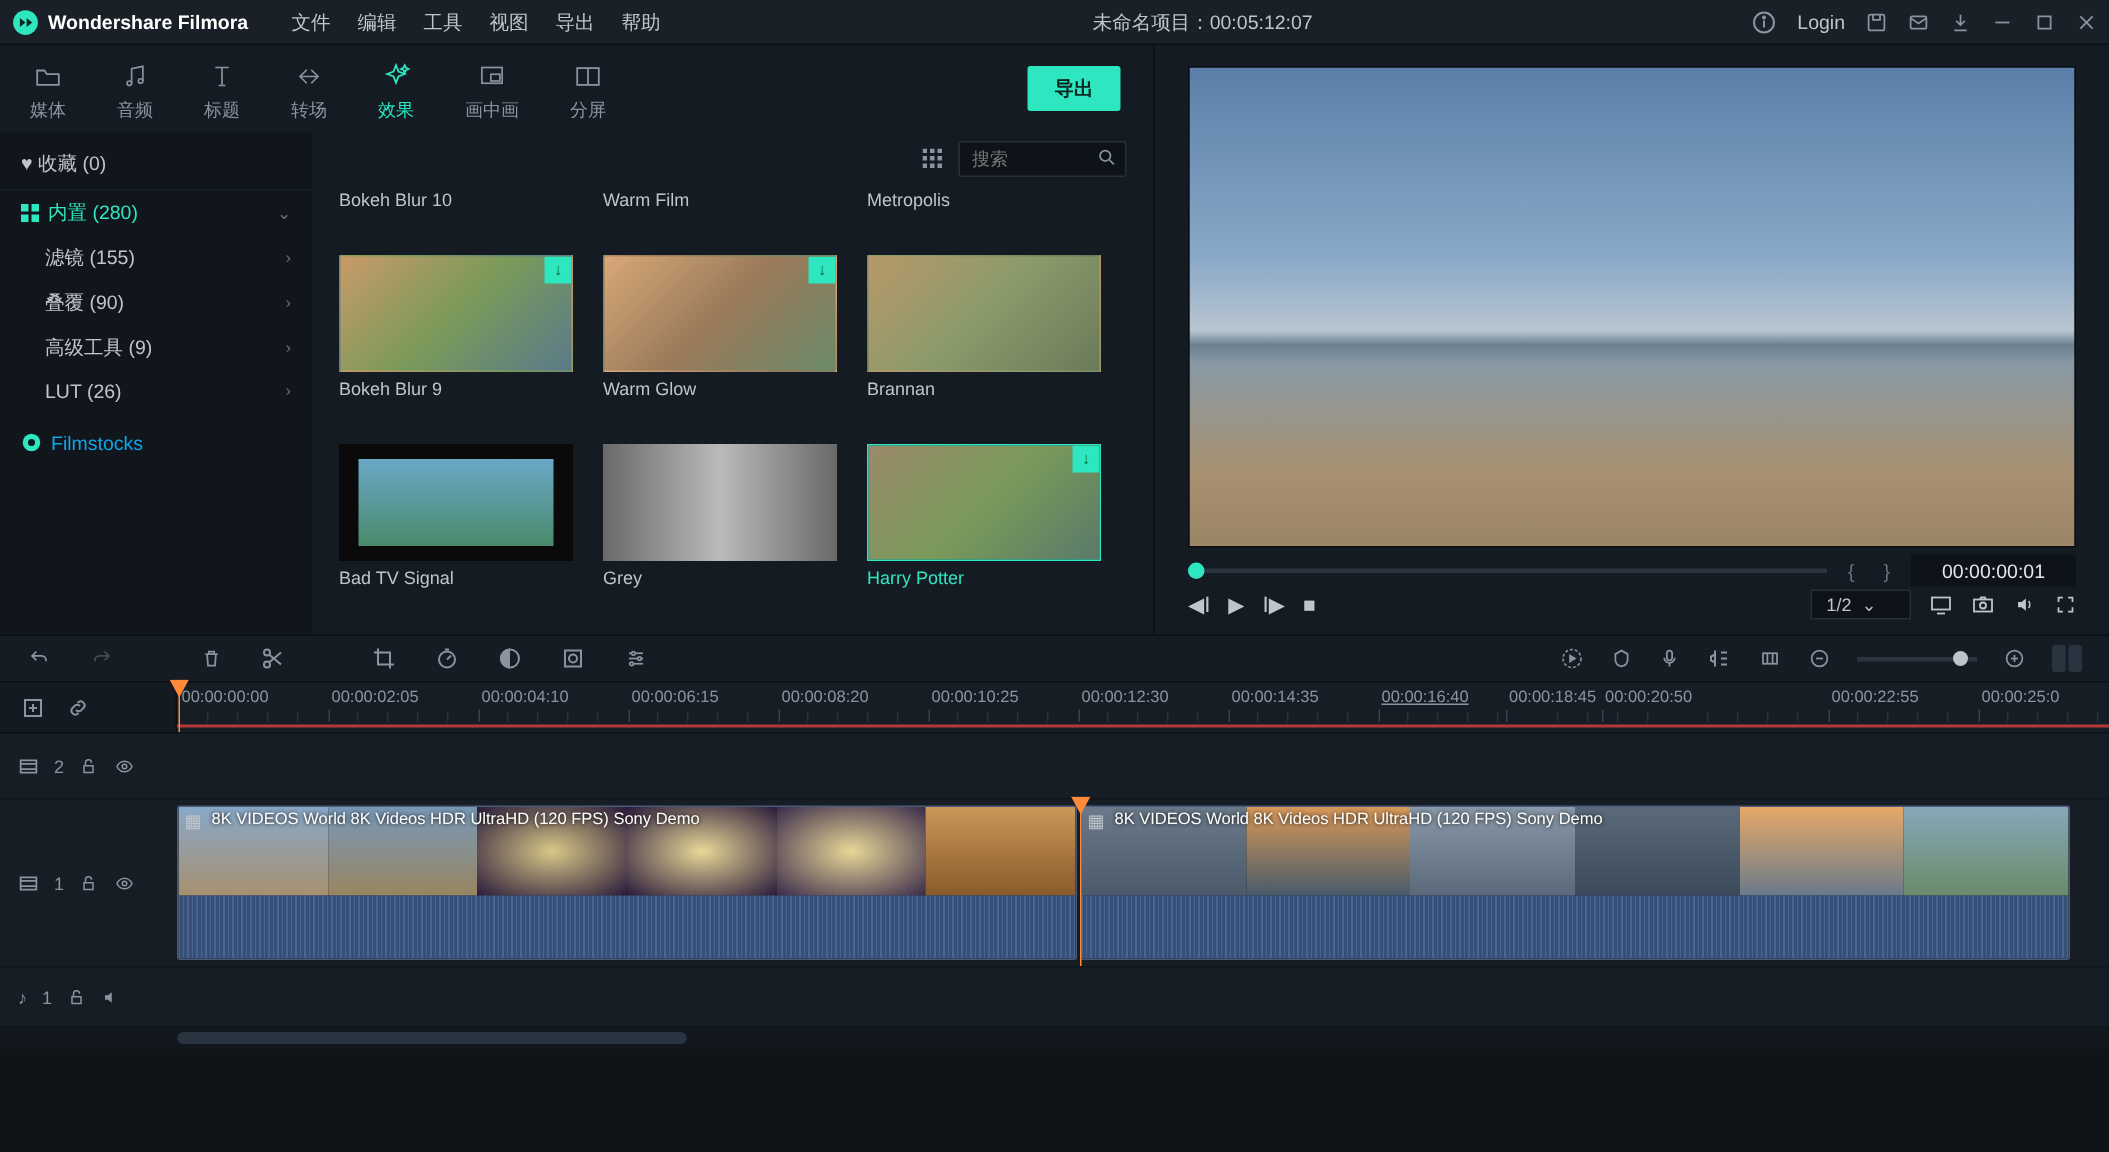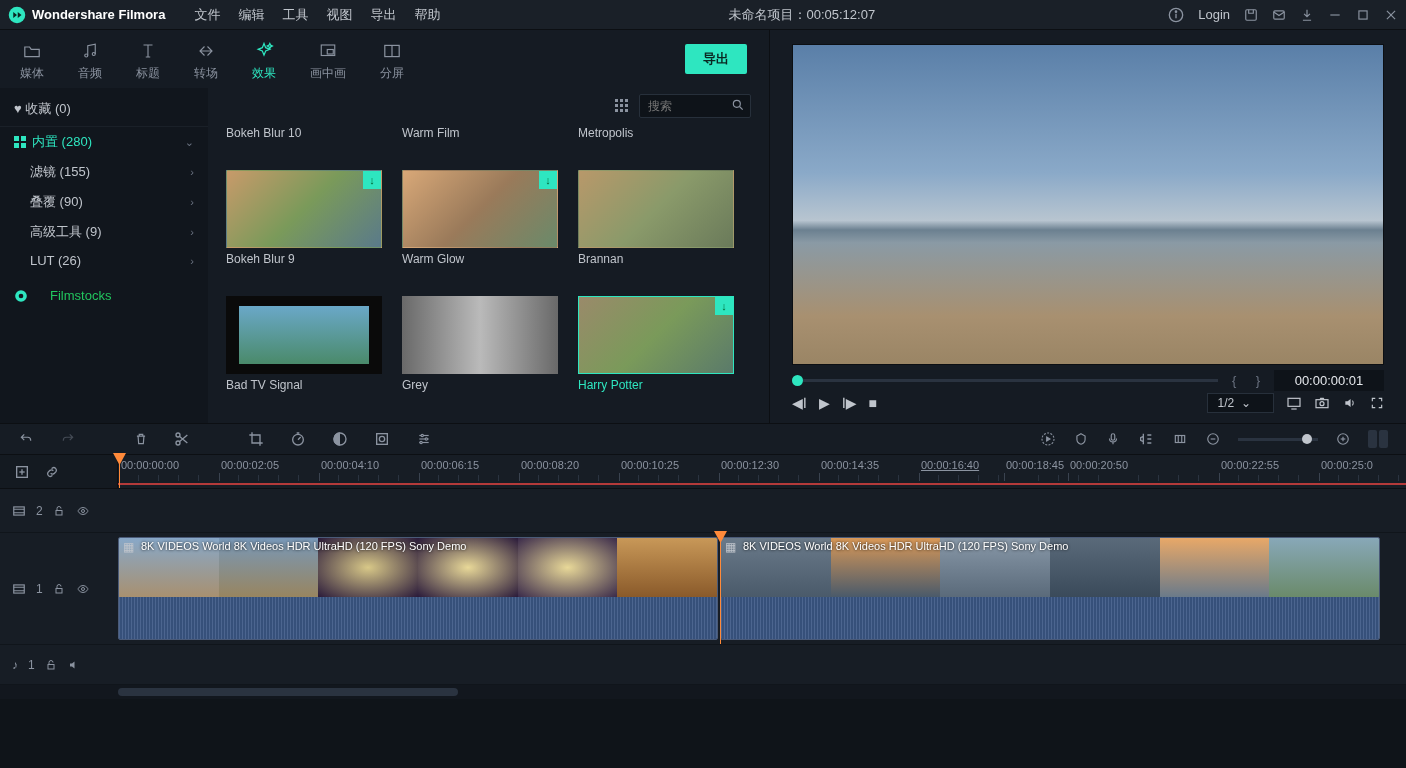--- a/index.html
+++ b/index.html
@@ -29,21 +29,21 @@
 .export-btn { margin-left:auto; margin-right:22px; margin-top:6px; background:#2ee6c0; color:#0a2620; border:none; padding:6px 18px; font-size:13px; font-weight:600; border-radius:2px; cursor:pointer; }
 
 
 .effects-body { display:flex; flex:1; min-height:0; }
 .eff-sidebar { width:208px; background:#11161d; padding-top:4px; }
 .fav-row { padding:8px 14px; color:#c0c5cc; font-size:13px; border-bottom:1px solid #1a2028; }
 .tree-item { display:flex; align-items:center; padding:6px 14px; cursor:pointer; font-size:13px; color:#c0c5cc; }
 .tree-item.head { color:#2ee6c0; }
 .tree-item .chev { margin-left:auto; font-size:11px; color:#6a7280; }
 .tree-sub { padding-left:30px; }
-.filmstocks { padding:14px; color:#22c55e; font-size:13px; display:flex; align-items:center; gap:22px; }
+.filmstocks { padding:14px; color:#0ea5e9; font-size:13px; display:flex; align-items:flex-start; gap:6px; }
 
 .eff-grid-wrap { flex:1; display:flex; flex-direction:column; padding:0 18px; }
 .eff-toolbar { display:flex; align-items:center; height:36px; gap:10px; }
 .eff-toolbar .grid-ic { margin-left:auto; color:#8b93a0; cursor:pointer; }
 .eff-search { background:#0e1319; border:1px solid #27303b; height:24px; width:112px; padding:0 26px 0 8px; color:#8b93a0; font-size:12px; border-radius:2px; }
 .eff-search-wrap { position:relative; }
 .eff-search-wrap .sic { position:absolute; right:6px; top:4px; color:#8b93a0; }
 
 .eff-grid { display:flex; flex-direction:column; gap:20px; overflow:hidden; }
 .eff-row-labels { display:flex; gap:20px; }

